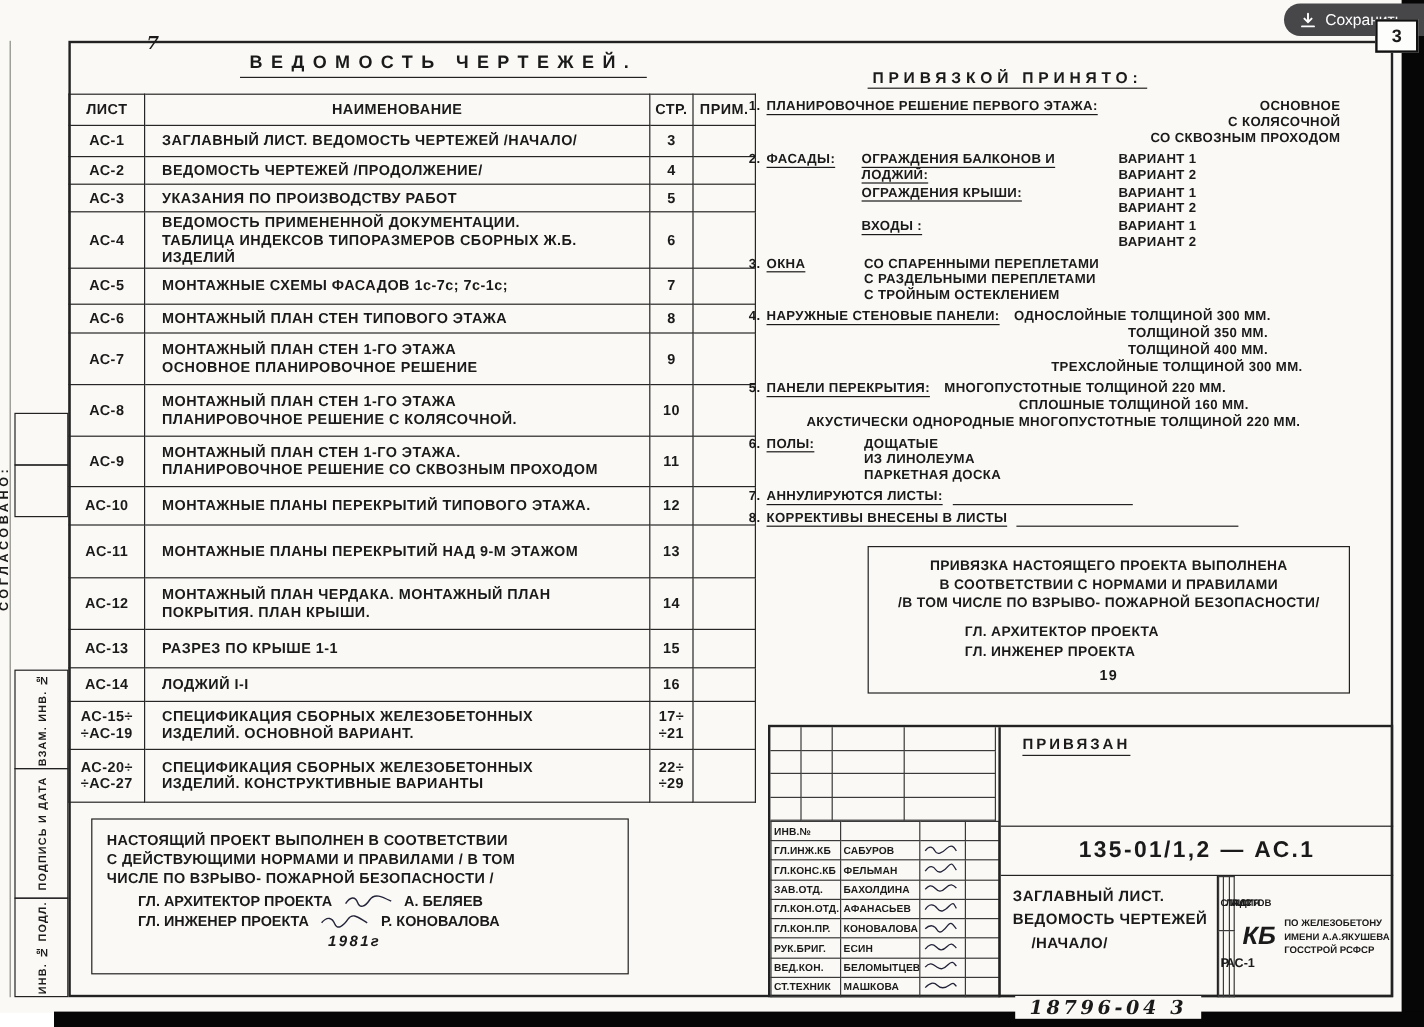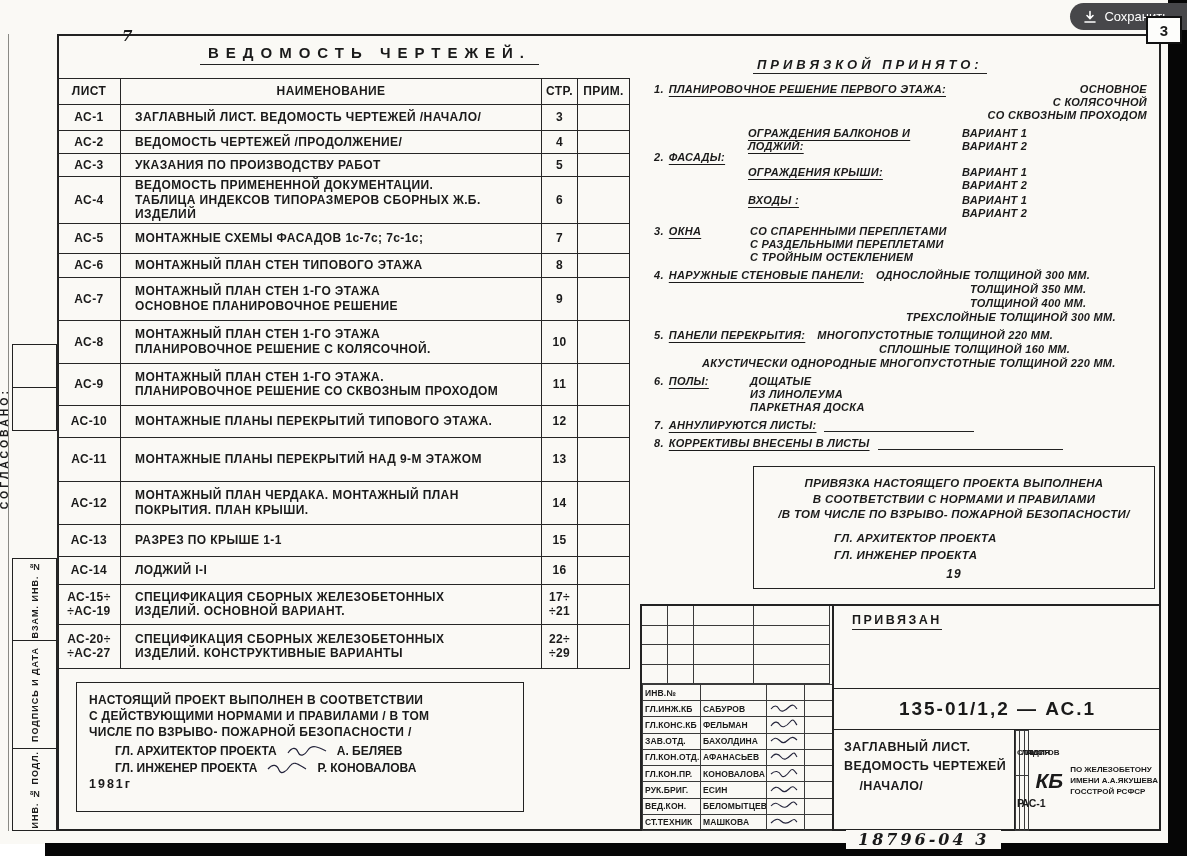--- a/index.html
+++ b/index.html
@@ -42,35 +42,35 @@
   .h-small{ font-size:10px; letter-spacing:.2px; }
   .td-sheet{ text-align:center; white-space:pre-line; }
   .td-name{ text-align:left; padding-left:14px !important; white-space:pre-line; }
   .td-page{ text-align:center; white-space:pre-line; }
 
   
   .appr{ position:absolute; left:76px; top:682px; width:448px; height:130px; border:1.7px solid #222;
          padding:9px 21px 0 12px; font-weight:700; z-index:3; }
   .ap-body{ white-space:pre-line; font-size:12px; line-height:1.35; letter-spacing:.3px; }
   .ap-row{ display:flex; align-items:center; gap:9px; margin-top:3px; font-size:12px; padding-left:26px; }
-  .ap-year{ text-align:left; font-size:12.5px; letter-spacing:2px; margin-top:2px; }
-
-  
-  .rcol{ position:absolute; left:649px; top:58px; width:512px; font-weight:700; font-size:11px;
-         letter-spacing:.3px; z-index:3; line-height:13px;font-style:italic; }
+  .ap-year{ text-align:center; font-size:12.5px; letter-spacing:2px; margin-top:2px;font-style:italic; }
+
+  
+  .rcol{ position:absolute; left:619px; top:58px; width:512px; font-weight:700; font-size:11px;
+         letter-spacing:.3px; z-index:3; line-height:13px; }
   .r-head{ width:fit-content; margin:0 0 9px 104px; font-size:13px; letter-spacing:4px;
            border-bottom:1.6px solid #222; padding:0 4px 2px 4px; }
   .u{ text-decoration:underline; text-underline-offset:3px; text-decoration-thickness:1.3px; }
   .num{ margin-right:5px; }
   .it{ margin-bottom:5px; padding-left:5px; }
   .flexrow{ display:flex; }
   .i1{ display:flex; justify-content:space-between; }
   .i1 .optcol{ display:flex; flex-direction:column; align-items:flex-end; text-align:right; margin-right:14px; }
   .i2row{ display:flex; margin-bottom:2px; }
-  .pref{ width:94px; flex:none;margin-top:24px; }
+  .pref{ width:94px; flex:none; }
   .slbl{ width:214px; flex:none; }
   .lblw{ width:96px; flex:none; }
   .optcol{ display:flex; flex-direction:column; }
   .ln{ margin-bottom:1px; }
   .ml12{ margin-left:12px; }
   .pad316{ padding-left:316px; }
   .pad252{ padding-left:252px; }
   .pad225{ padding-left:225px; }
   .pad48{ padding-left:48px; }
   .i78{ display:flex; align-items:flex-end; }

